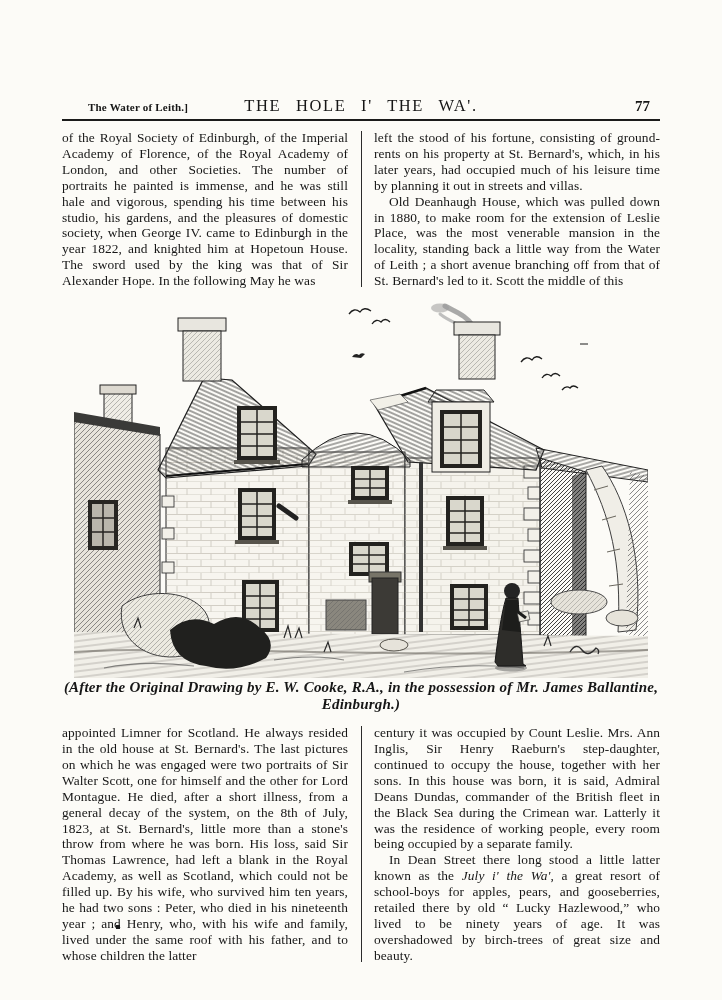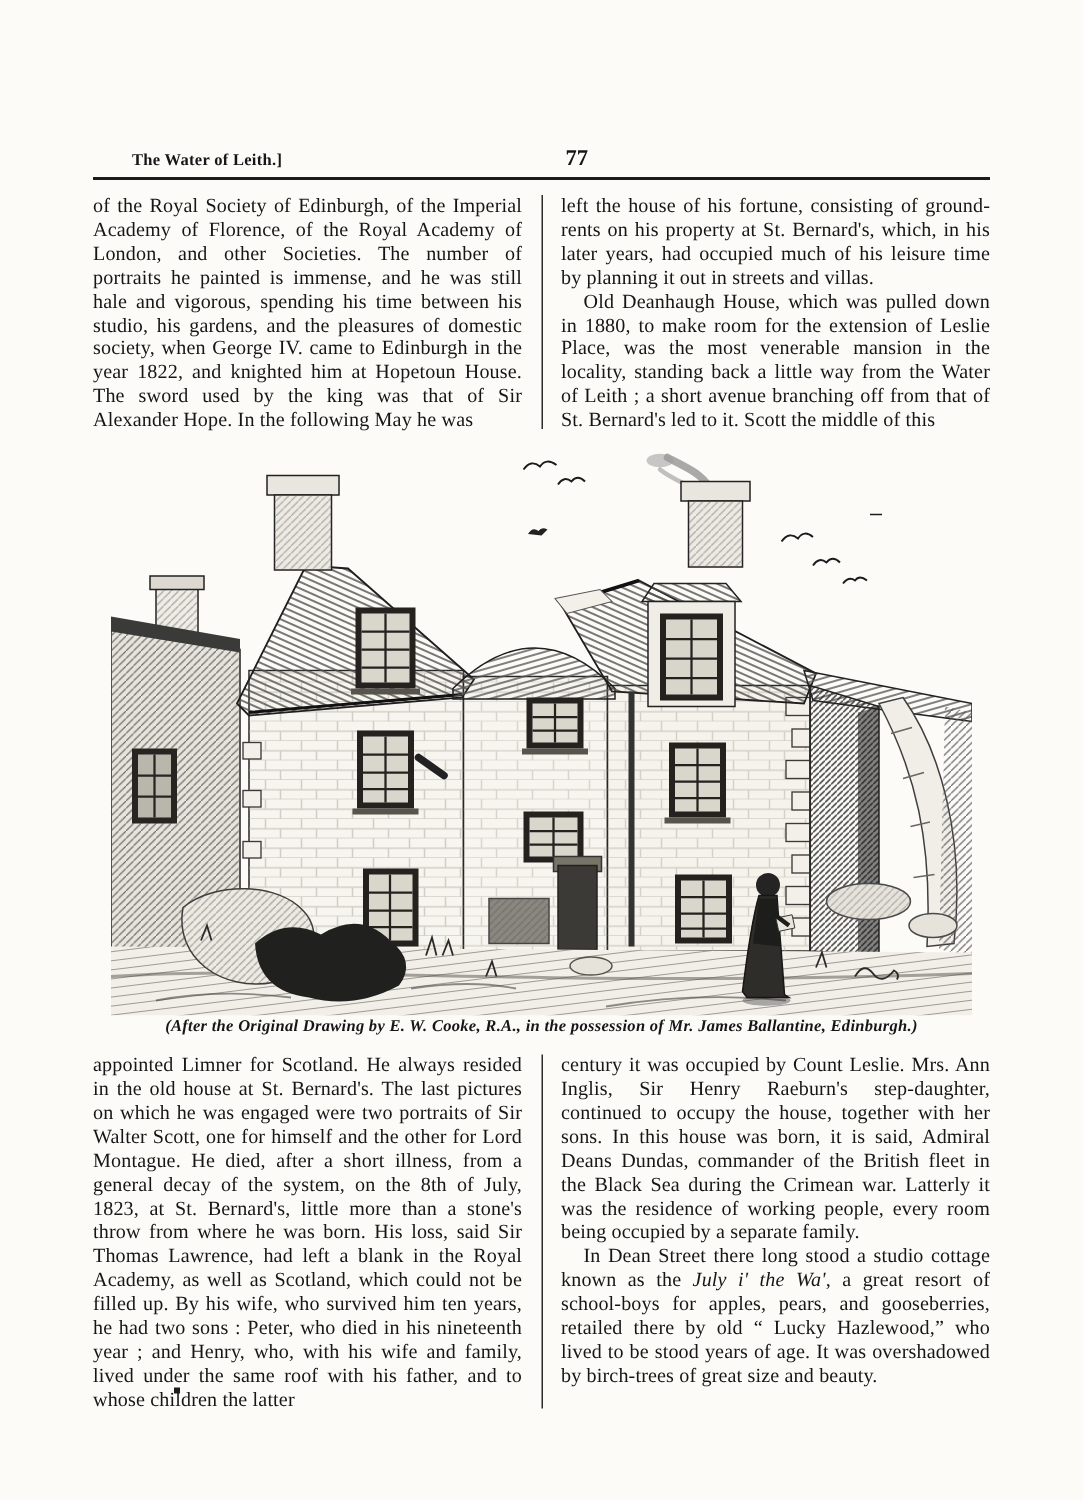--- a/index.html
+++ b/index.html
@@ -80,52 +80,53 @@
   .caption-title {
     text-align: center;
     font-size: 11px;
     font-weight: bold;
     letter-spacing: 1.4px;
     word-spacing: 2px;
     margin-top: 4px;
   }
   .caption-credit {
     text-align: center;
-    font-size: 11px;
+    font-size: 15px;
     font-weight: bold;
     font-style: italic;
     margin-top: 1px;
     letter-spacing: 0.2px;
   }
   .cols.bottom { margin-top: 12px; }
   .ink-speck {
     position: absolute;
     left: 116px; top: 925px;
     width: 4px; height: 4px;
     background: #1c1c1c;
   }
 </style>
 </head>
 <body>
 
 <div class="page">
 
   <div class="header-row">
     <div class="running-title">The Water of Leith.]</div>
+    <div class="main-title">THE HOLE I' THE WA'.</div>
     <div class="page-num">77</div>
   </div>
   <div class="head-rule"></div>
 
   <div class="cols top">
     <div class="col">
       <p>of the Royal Society of Edinburgh, of the Imperial Academy of Florence, of the Royal Academy of London, and other Societies. The number of portraits he painted is immense, and he was still hale and vigorous, spending his time between his studio, his gardens, and the pleasures of domestic society, when George IV. came to Edinburgh in the year 1822, and knighted him at Hopetoun House. The sword used by the king was that of Sir Alexander Hope. In the following May he was</p>
     </div>
     <div class="divider"></div>
     <div class="col">
-      <p>left the house of his fortune, consisting of ground-rents on his property at St. Bernard's, which, in his later years, had occupied much of his leisure time by planning it out in streets and villas.</p>
+      <p>left the stood of his fortune, consisting of ground-rents on his property at St. Bernard's, which, in his later years, had occupied much of his leisure time by planning it out in streets and villas.</p>
       <p class="indent">Old Deanhaugh House, which was pulled down in 1880, to make room for the extension of Leslie Place, was the most venerable mansion in the locality, standing back a little way from the Water of Leith ; a short avenue branching off from that of St. Bernard's led to it. Scott the middle of this</p>
     </div>
   </div>
 
   <div class="figure-wrap">
     <svg width="574" height="378" viewBox="0 0 574 378" aria-hidden="true">
       <defs>
         <pattern id="hatchDark" width="4" height="4" patternUnits="userSpaceOnUse">
           <path d="M0 4 L4 0" stroke="#2b2b2b" stroke-width="0.9"></path>
         </pattern>
@@ -314,18 +315,18 @@
     <div class="caption-credit">(After the Original Drawing by E. W. Cooke, R.A., in the possession of Mr. James Ballantine, Edinburgh.)</div>
   </div>
 
   <div class="cols bottom">
     <div class="col">
       <p>appointed Limner for Scotland. He always resided in the old house at St. Bernard's. The last pictures on which he was engaged were two portraits of Sir Walter Scott, one for himself and the other for Lord Montague. He died, after a short illness, from a general decay of the system, on the 8th of July, 1823, at St. Bernard's, little more than a stone's throw from where he was born. His loss, said Sir Thomas Lawrence, had left a blank in the Royal Academy, as well as Scotland, which could not be filled up. By his wife, who survived him ten years, he had two sons : Peter, who died in his nineteenth year ; and Henry, who, with his wife and family, lived under the same roof with his father, and to whose children the latter</p>
     </div>
     <div class="divider"></div>
     <div class="col">
       <p>century it was occupied by Count Leslie. Mrs. Ann Inglis, Sir Henry Raeburn's step-daughter, continued to occupy the house, together with her sons. In this house was born, it is said, Admiral Deans Dundas, commander of the British fleet in the Black Sea during the Crimean war. Latterly it was the residence of working people, every room being occupied by a separate family.</p>
-      <p class="indent"><span>In Dean Street there long stood a studio cottage known as the </span><span class="it">July i' the Wa'</span><span>, a great resort of school-boys for apples, pears, and gooseberries, retailed there by old “ Lucky Hazlewood,” who lived to be stood years of age. It was overshadowed by birch-trees of great size and beauty.</span></p>
+      <p class="indent"><span>In Dean Street there long stood a little latter known as the </span><span class="it">July i' the Wa'</span><span>, a great resort of school-boys for apples, pears, and gooseberries, retailed there by old “ Lucky Hazlewood,” who lived to be ninety years of age. It was overshadowed by birch-trees of great size and beauty.</span></p>
     </div>
   </div>
 
   <div class="ink-speck"></div>
 </div>
 
 </body></html>

